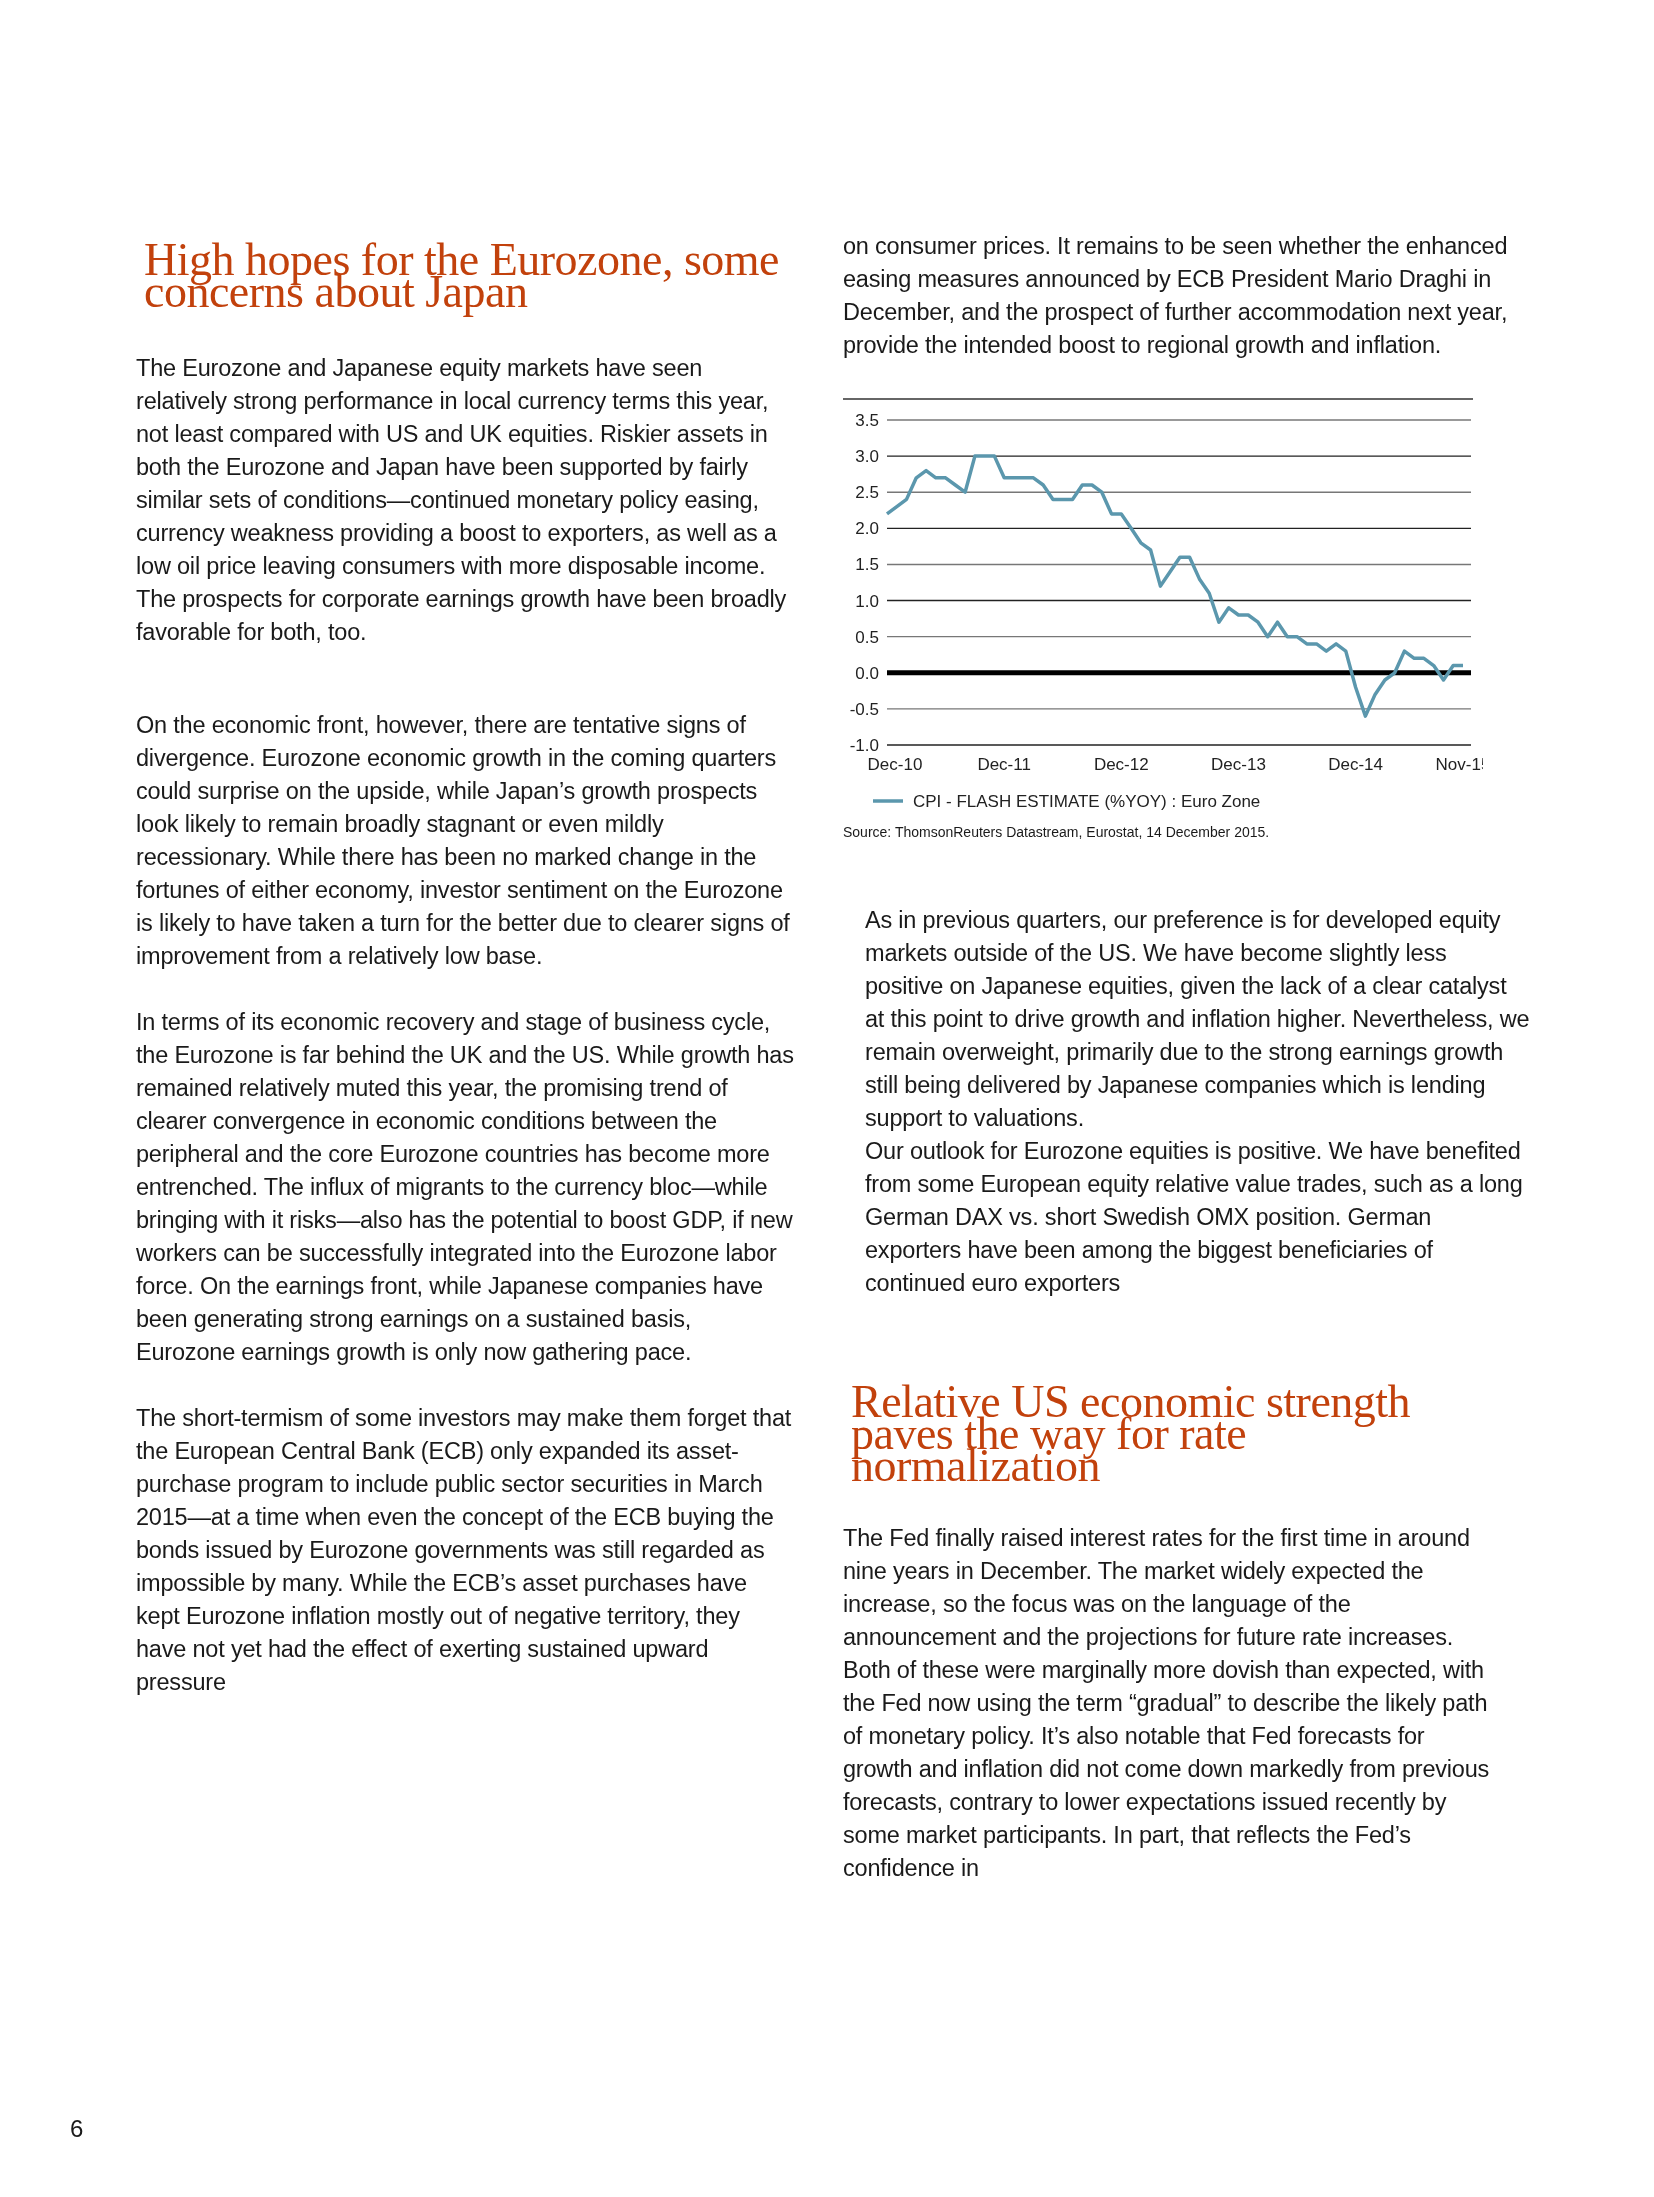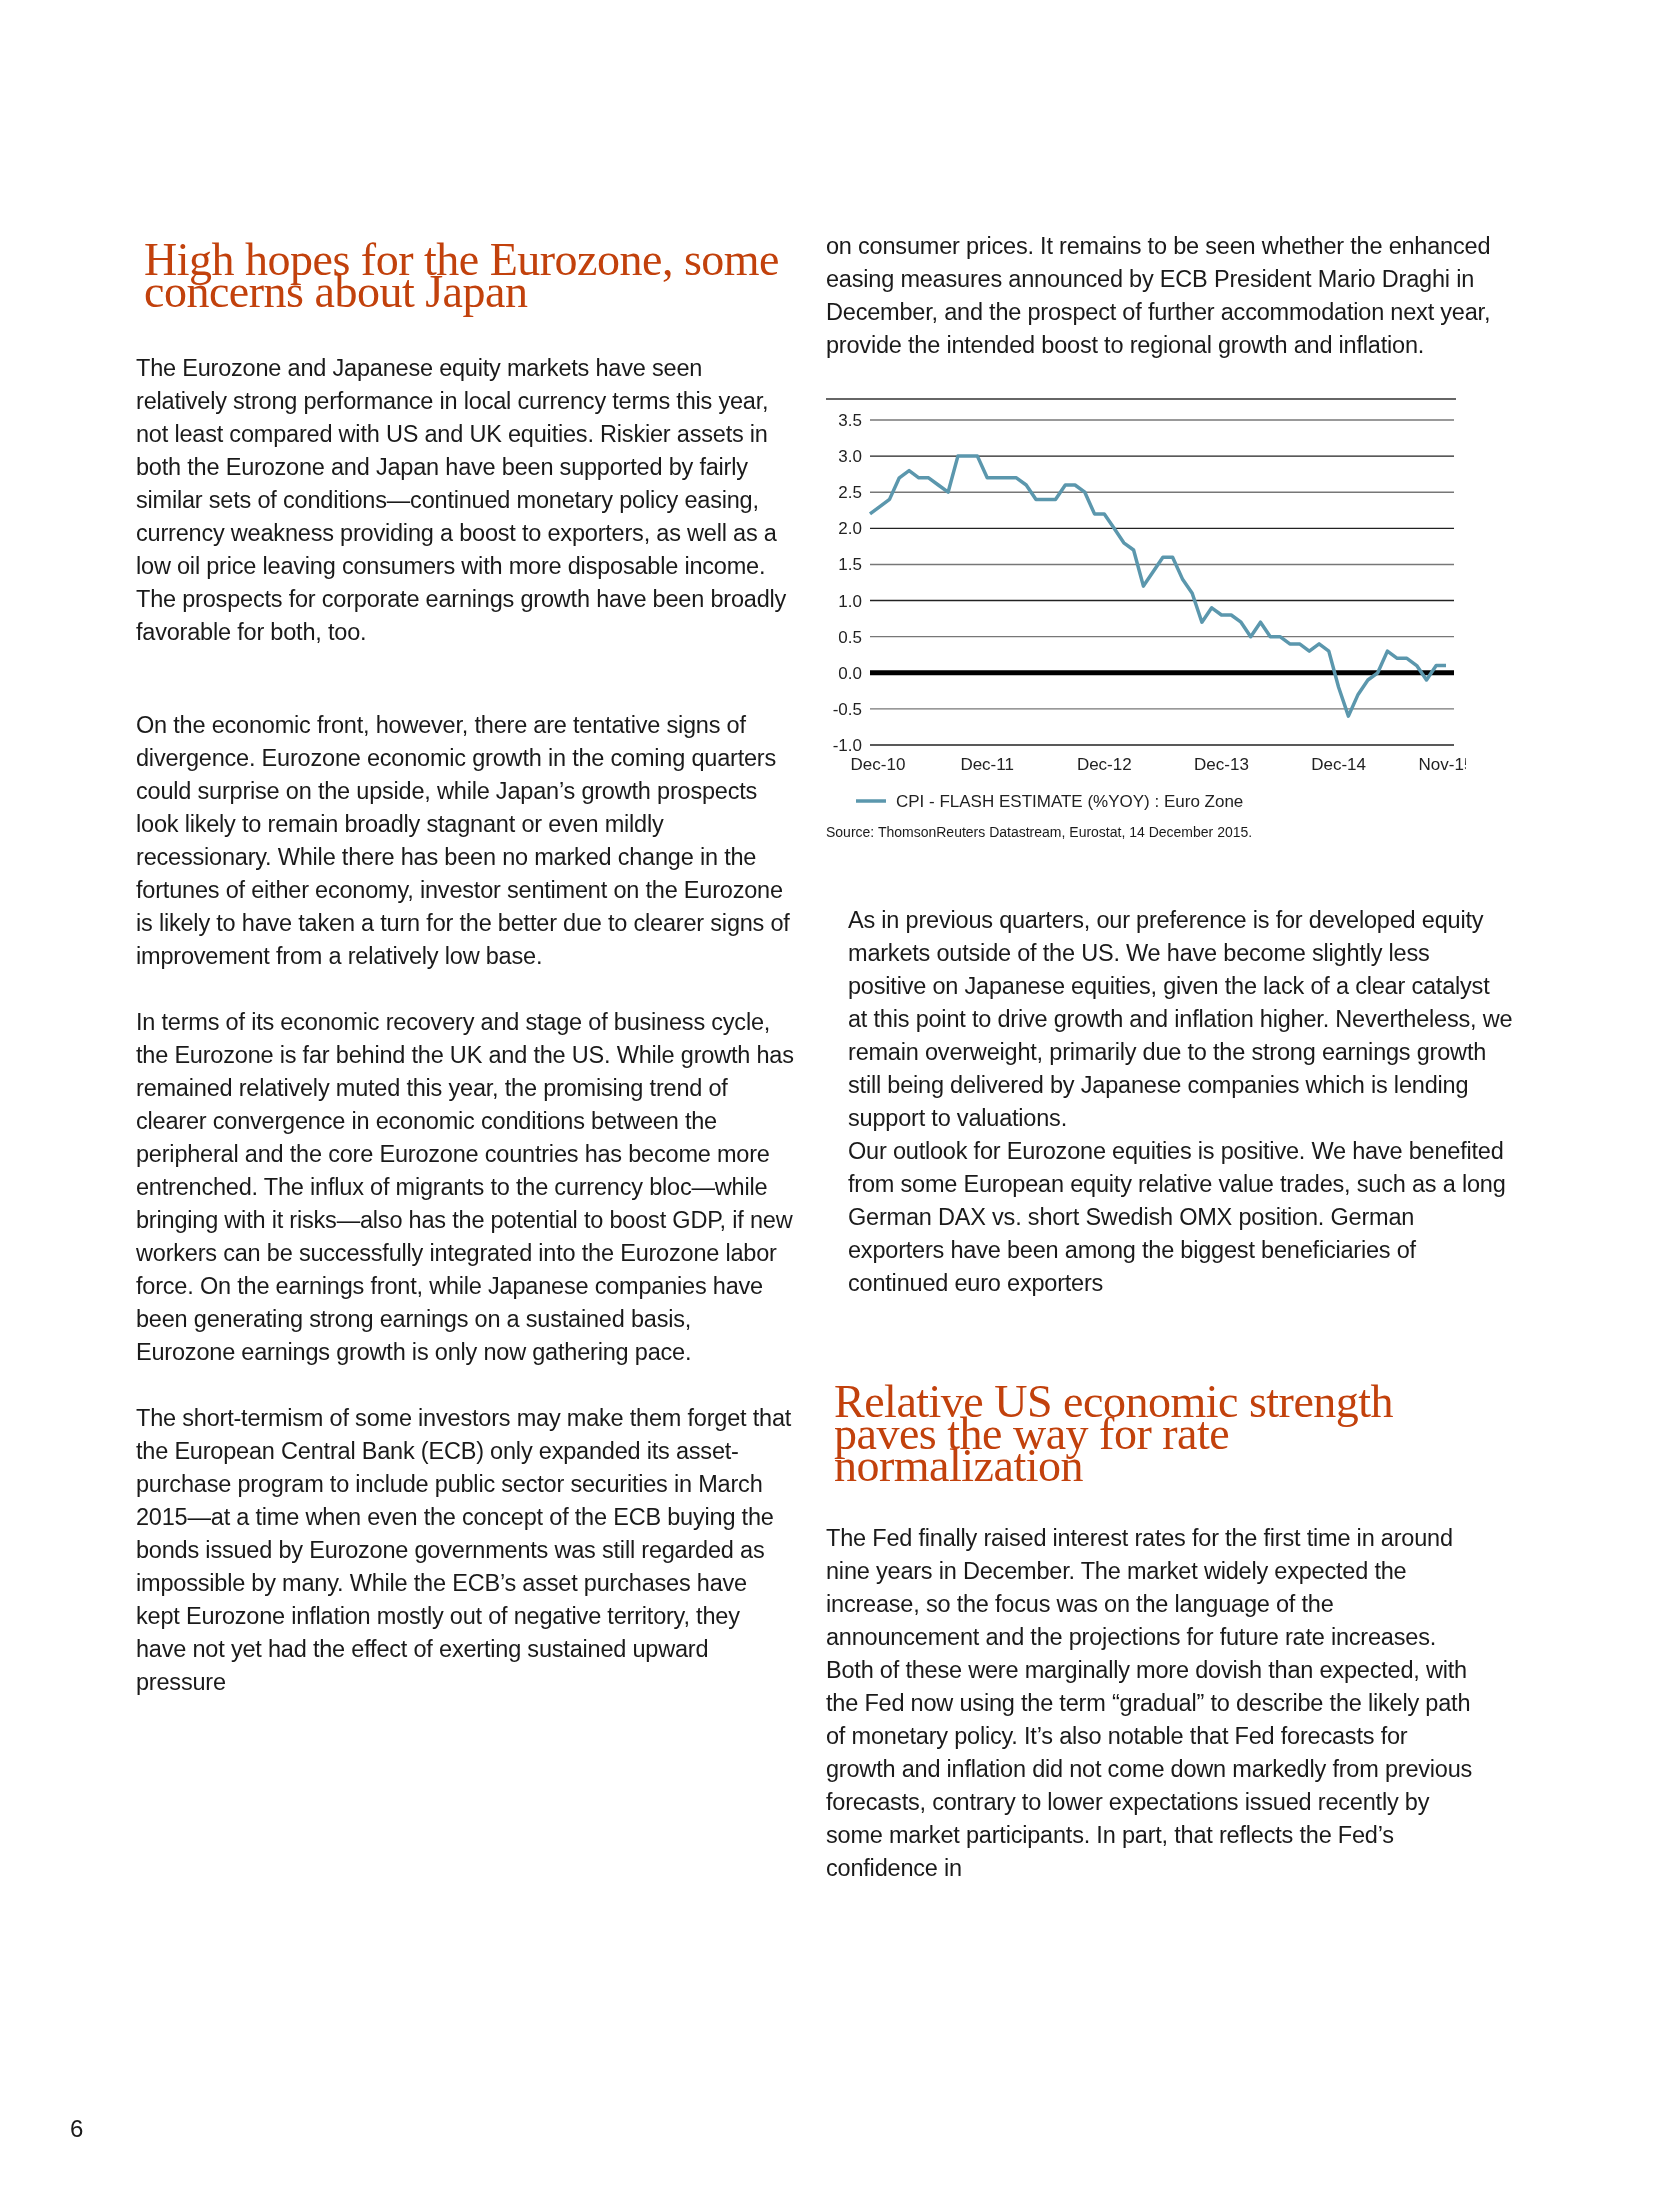--- a/index.html
+++ b/index.html
@@ -1,19 +1,19 @@
 <!DOCTYPE html>
 <html><head>
 <meta charset="utf-8">
 <style>
   html, body { margin:0; padding:0; background:#ffffff; }
   body { width:1654px; height:2197px; position:relative; font-family:"Liberation Sans", sans-serif; color:#1a1a1a; overflow:hidden; }
   .col { position:absolute; }
   #left { left:136px; top:236px; width:680px; }
-  #right { left:826px; top:236px; width:680px; }
+  #right { left:843px; top:236px; width:680px; }
   h2.sec { font-family:"Liberation Serif", serif; font-weight:normal; color:#c2410c; font-size:46px; line-height:32px; margin:8px; letter-spacing:-0.5px; }
   p.body { font-size:23.5px; line-height:33px; margin:0; letter-spacing:-0.2px; }
   p.pull { font-size:34px; line-height:44px; margin:0; letter-spacing:-0.3px; font-weight:300; }
   .chart-title { font-size:20px; line-height:34px; font-weight:bold; margin:0; }
   .chart-rule { border-top:2px solid #666; width:630px; margin-top:8px; }
   .source { font-size:14px; margin:0; }
   .bullet-head { font-size:24px; font-weight:bold; line-height:33px; margin:0; }
   .indent { padding-left:22px; }
   #page-num { position:absolute; left:70px; top:2115px; font-size:24px; }
   svg text { font-family:"Liberation Sans", sans-serif; }

